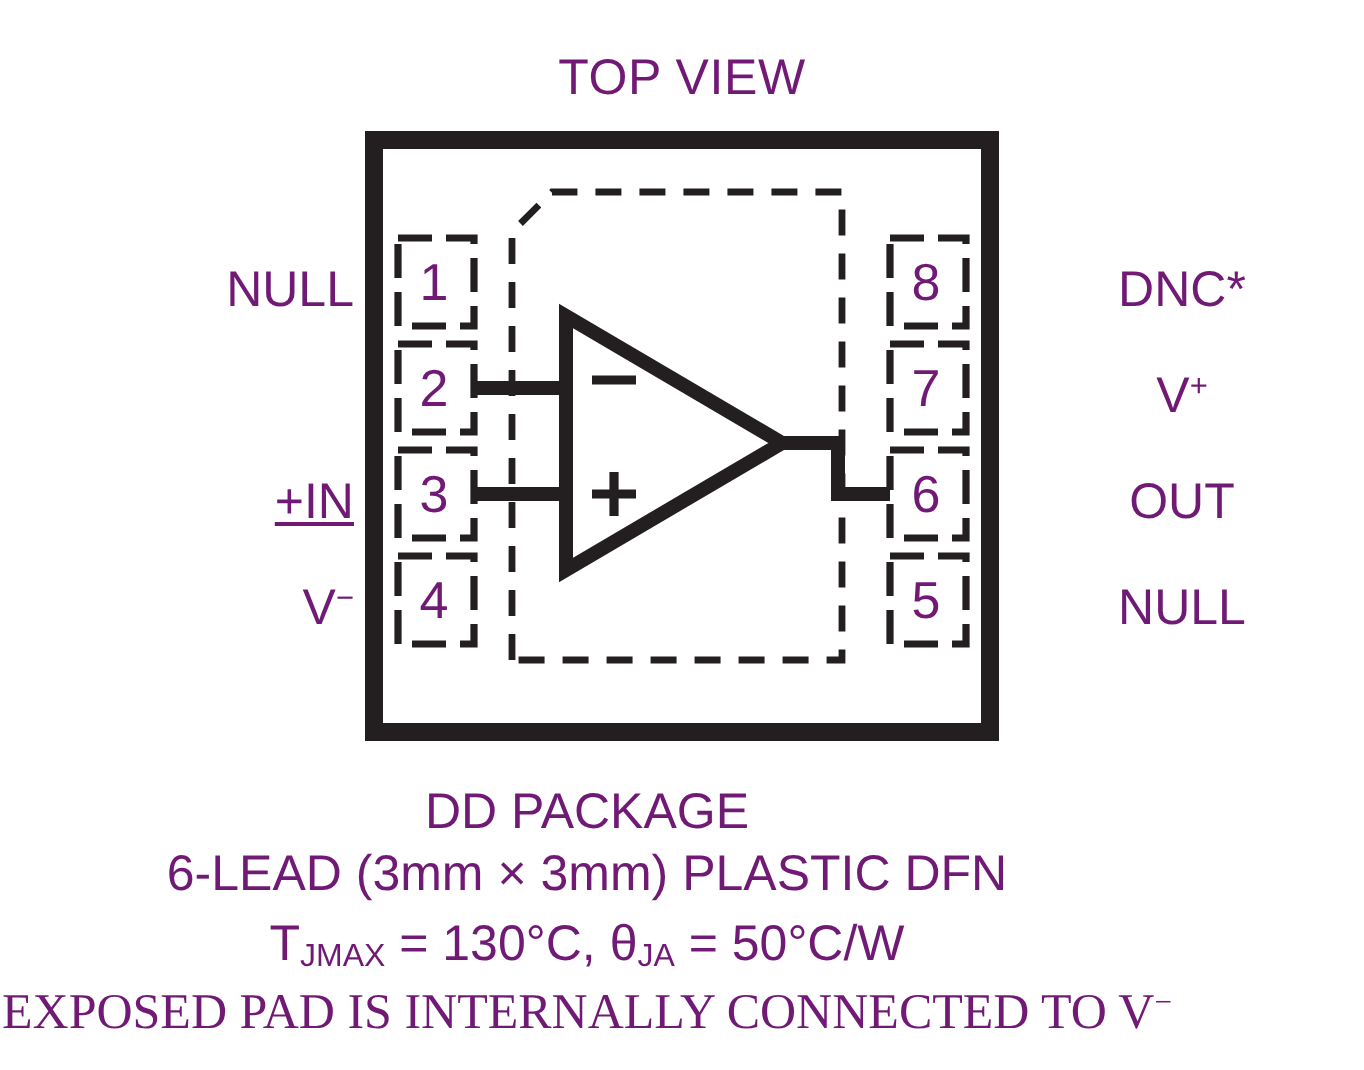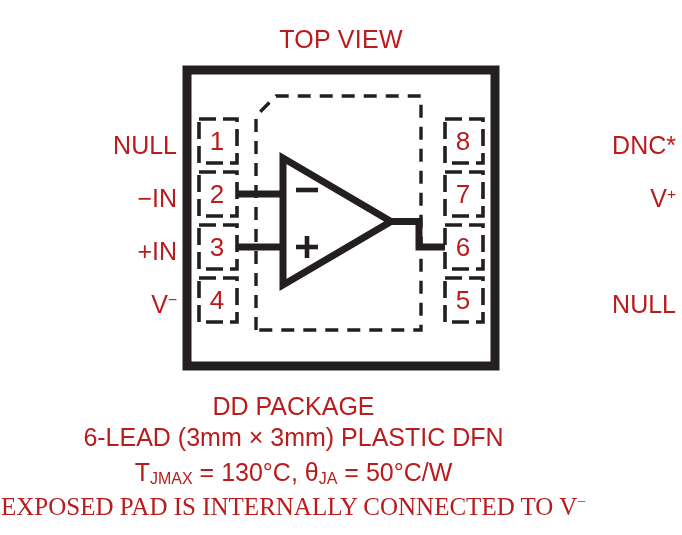--- a/index.html
+++ b/index.html
@@ -27,21 +27,21 @@
     position: absolute;
     left: 0; top: 0;
     width: 682px;
     height: 535px;
   }
 
   
   .lbl {
     position: absolute;
     white-space: nowrap;
-    color: #b91c1c;
+    color: #701a75;
     font-family: "Liberation Sans", sans-serif;
     line-height: 1;
   }
 
   .title-top {
     top: 27px;
     left: 0;
     width: 682px;
     text-align: center;
     font-size: 25px;
@@ -56,21 +56,21 @@
   }
 
   .pinname-left {
     font-size: 25px;
     text-align: right;
     width: 160px;
     line-height: 26px;
   }
   .pinname-right {
     font-size: 25px;
-    text-align: right;
+    text-align: center;
     width: 170px;
     line-height: 26px;
   }
 
   .sup {
     font-size: 0.62em;
     vertical-align: 0.52em;
     letter-spacing: 0;
   }
   .sub {
@@ -139,35 +139,35 @@
   <div class="lbl pinnum" style="left:200px; top:283px;">4</div>
 
   <div class="lbl pinnum" style="left:446px; top:124px;">8</div>
   <div class="lbl pinnum" style="left:446px; top:177px;">7</div>
   <div class="lbl pinnum" style="left:446px; top:230px;">6</div>
   <div class="lbl pinnum" style="left:446px; top:283px;">5</div>
 
   <div class="lbl pinname-left" style="left:17px; top:128px;">
     <span>NULL</span><span class="sup"></span>
   </div>
-  <div class="lbl pinname-left" style="left:17px; top:181px;">
-    <span>−IN</span><span class="sup"></span>
-  </div>
-  <div class="lbl pinname-left" style="left:17px; top:234px;">
+  <div class="lbl pinname-left" style="left:17px; top:234px;text-decoration:underline;">
     <span>+IN</span><span class="sup"></span>
   </div>
   <div class="lbl pinname-left" style="left:17px; top:287px;">
     <span>V</span><span class="sup">−</span>
   </div>
 
   <div class="lbl pinname-right" style="left:506px; top:128px;">
     <span>DNC*</span><span class="sup"></span>
   </div>
   <div class="lbl pinname-right" style="left:506px; top:181px;">
     <span>V</span><span class="sup">+</span>
+  </div>
+  <div class="lbl pinname-right" style="left:506px; top:234px;">
+    <span>OUT</span><span class="sup"></span>
   </div>
   <div class="lbl pinname-right" style="left:506px; top:287px;">
     <span>NULL</span><span class="sup"></span>
   </div>
 
   <div class="lbl caption cap1">DD PACKAGE</div>
 
   <div class="lbl caption cap2">6-LEAD (3mm × 3mm) PLASTIC DFN</div>
 
   <div class="lbl caption cap3">

